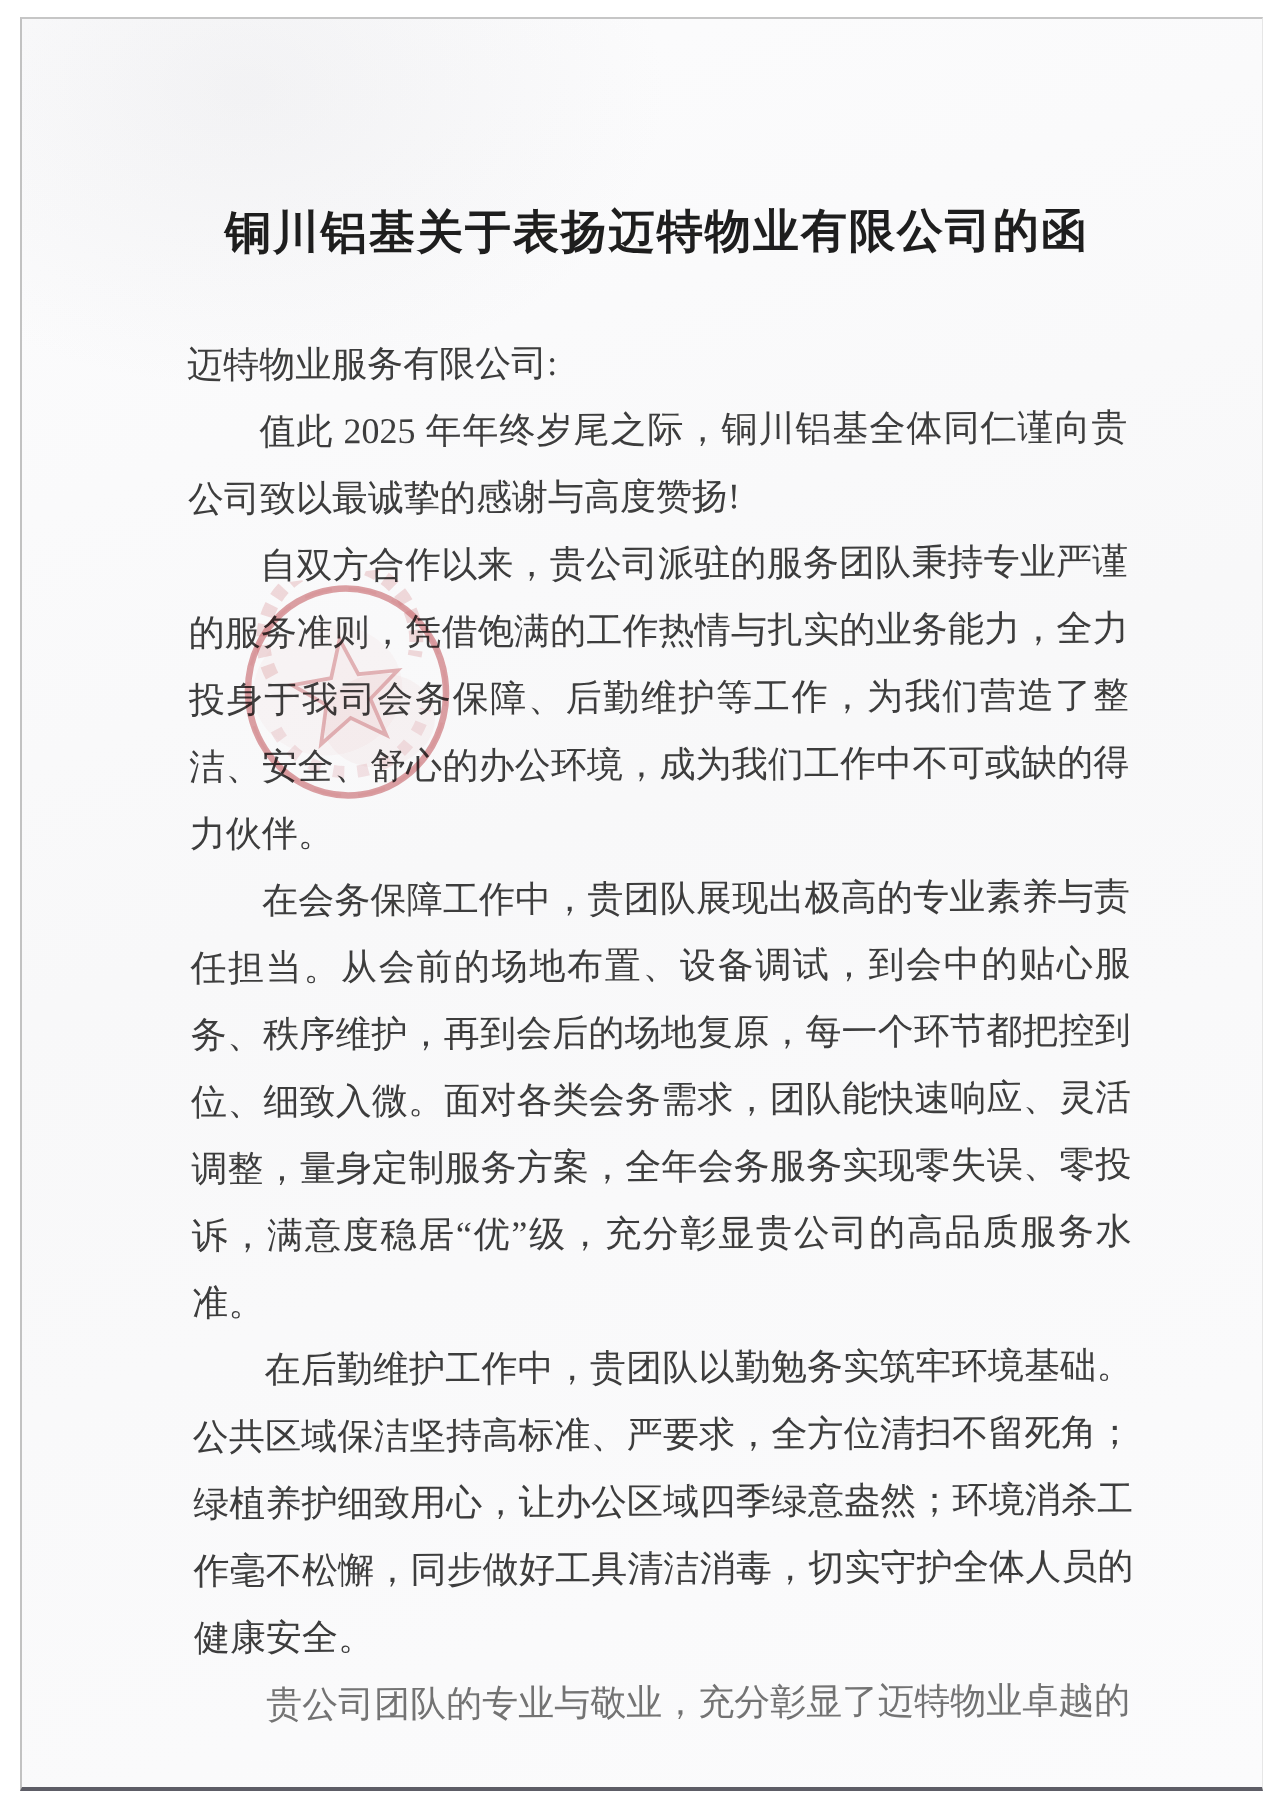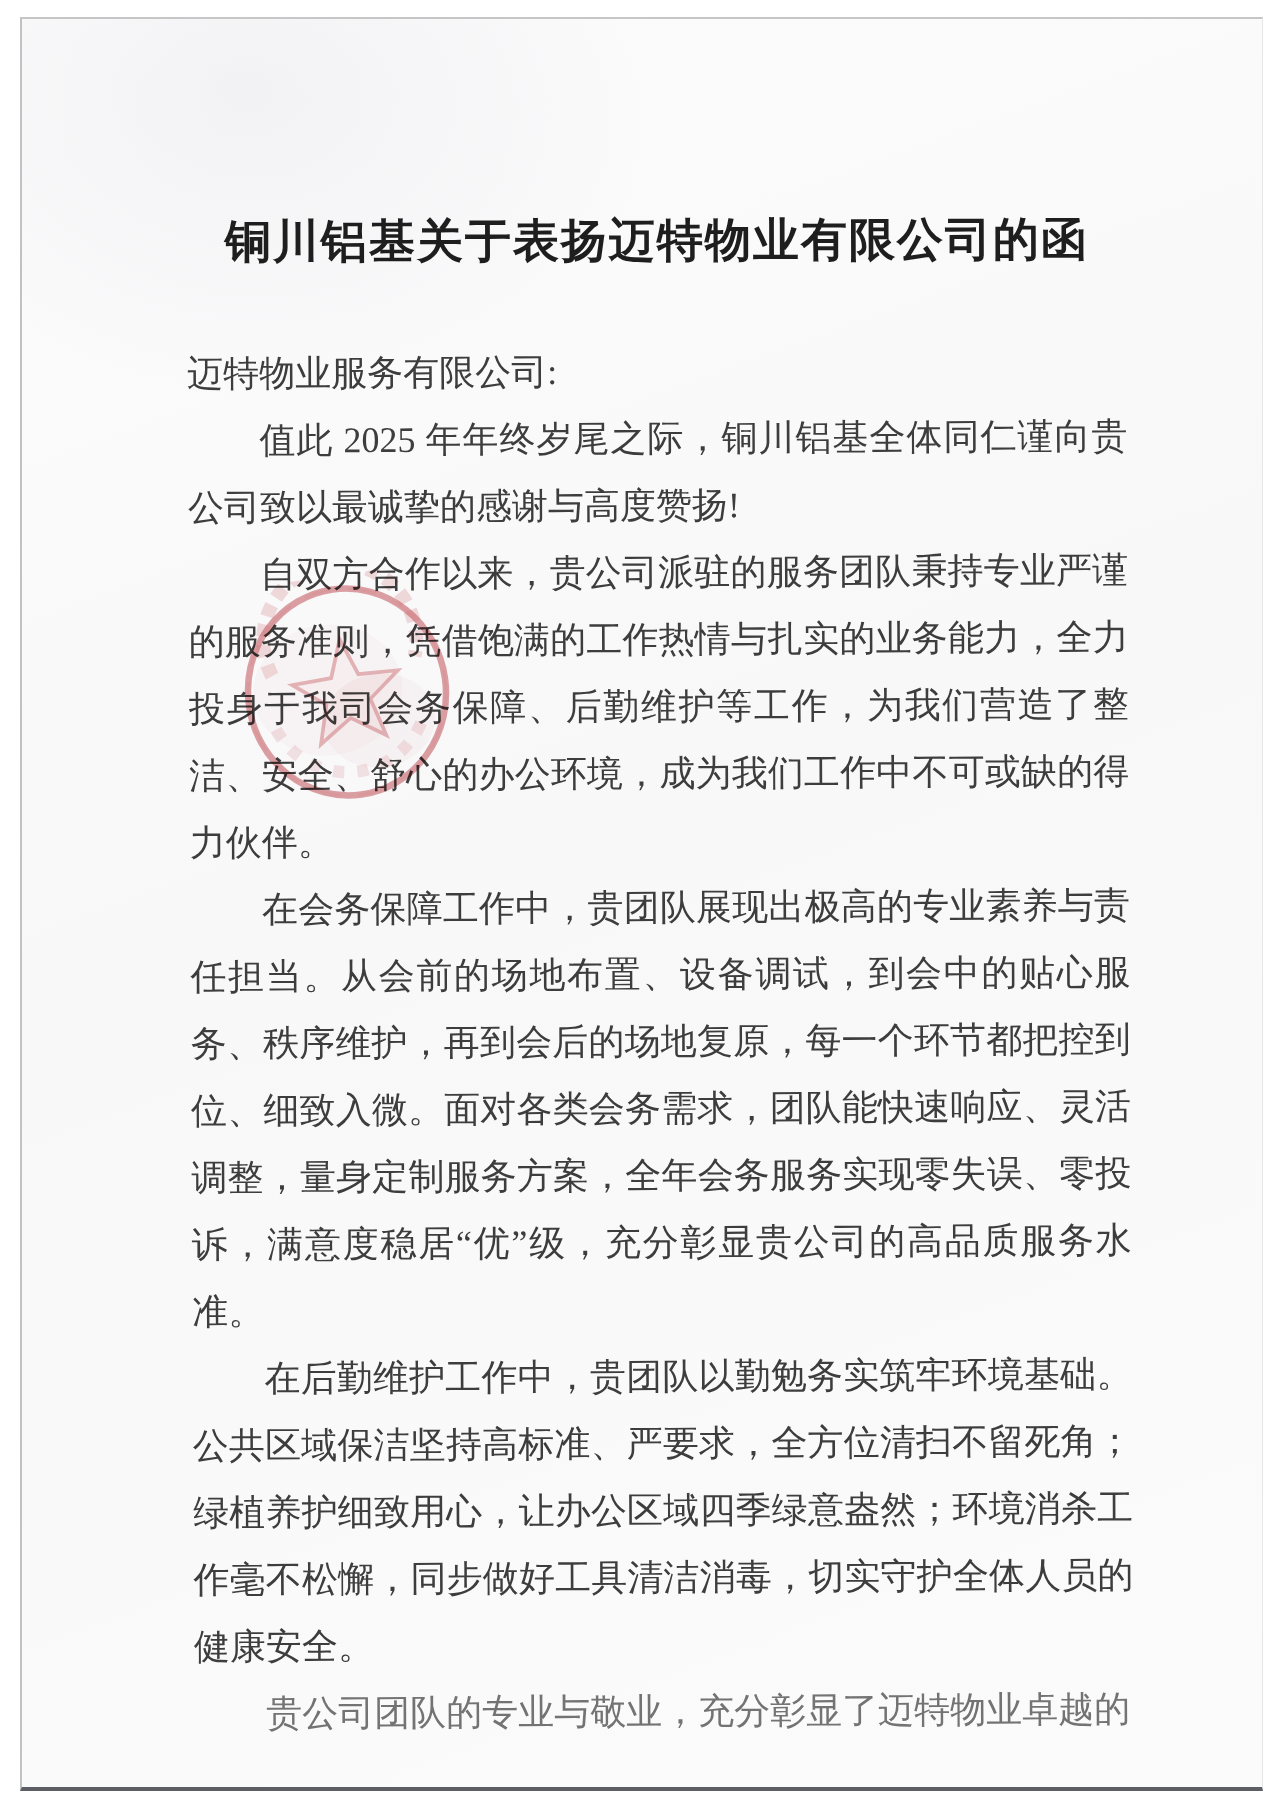--- a/index.html
+++ b/index.html
@@ -17,21 +17,21 @@
     border-top:2px solid #c6c6c6;
     border-left:2px solid #c2c2c2;
     border-right:1px solid #e6e6e6;
     border-bottom:4px solid #5d5d66;
     background:
       radial-gradient(ellipse 700px 500px at 18% 4%, rgba(205,205,210,0.20), rgba(0,0,0,0) 60%),
       linear-gradient(160deg,#fcfcfd 0%, #f8f8f9 45%, #fbfbfc 100%);
   }
   .content{
     position:absolute;
-    left:165px; top:186px; width:940px;
+    left:165px; top:177px; width:940px;
     color:#3d3d3d;
   }
   .letter-title{
     margin:0;
     font-size:46px;
     line-height:72px;
     font-weight:bold;
     letter-spacing:2px;
     text-align:center;
     color:#1e1e1e;

